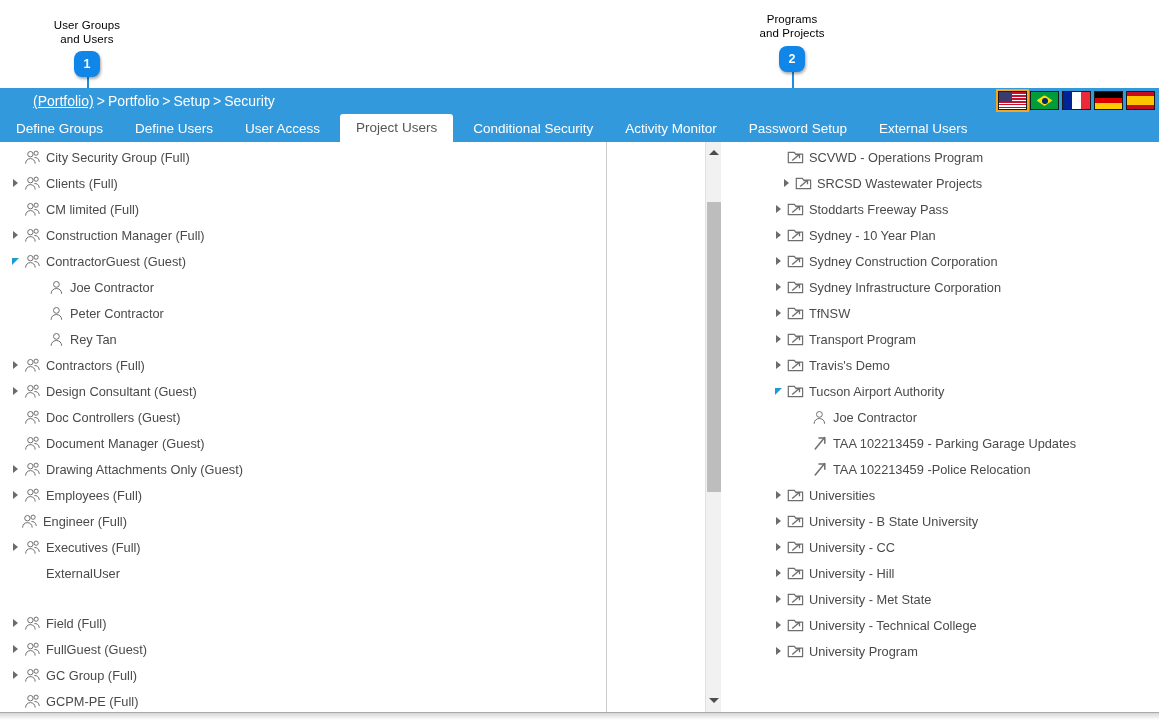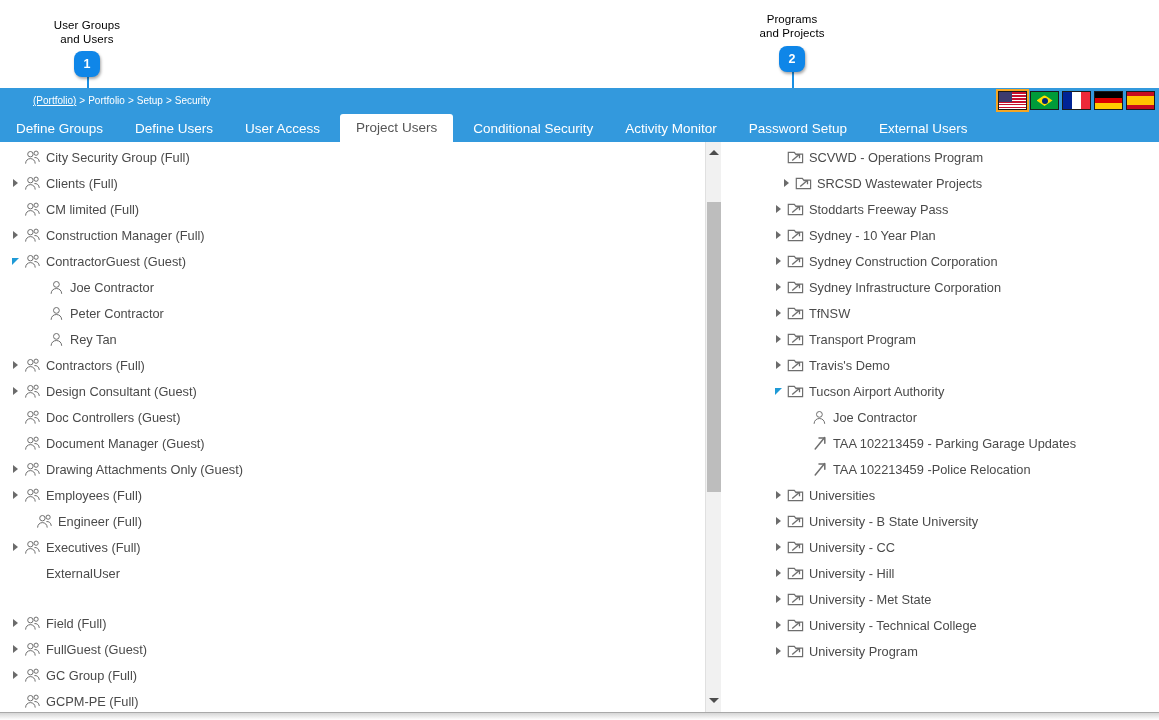--- a/index.html
+++ b/index.html
@@ -47,21 +47,21 @@
   
   .topbar {
     position: absolute;
     left: 0; top: 88px;
     width: 1159px; height: 54px;
     background: #3399dd;
   }
   .breadcrumb {
     position: absolute;
     left: 33px; top: 5px;
-    font-size: 10px;
+    font-size: 14px;
     color: #ffffff;
     white-space: nowrap;
     line-height: 16px;
   }
   .breadcrumb .crumb-link {
     text-decoration: underline;
     color: #ffffff;
   }
   .breadcrumb .sep { padding: 0 3px; }
 
@@ -150,21 +150,21 @@
   .flag-es .y { height: 50%; background: #ffc400; }
 
   
   .panel {
     position: absolute;
     top: 142px;
     height: 570px;
     background: #ffffff;
     overflow: hidden;
   }
-  .panel-left  { left: 0px;   width: 721px; border-right: 1px solid #cdcdcd; }
+  .panel-left  { left: 0px;   width: 607px; border-right: 1px solid #cdcdcd; }
   .panel-right { left: 722px; width: 429px; border-right: 1px solid #b0b0b0; margin-left: 41px; }
 
   .tree { position: relative; padding-top: 2px; }
   .tree-row {
     display: flex;
     align-items: center;
     height: 26px;
     font-size: 12.8px;
     color: #4a4a4a;
     white-space: nowrap;
@@ -453,21 +453,21 @@
           <span class="ic">
             <svg width="17" height="15" viewBox="0 0 17 15">
               <circle cx="6.4" cy="4.2" r="2.7" fill="none" stroke="#6e6e6e" stroke-width="1"></circle>
               <path d="M1.6 13.6c0-3 2.2-5 4.8-5s4.8 2 4.8 5" fill="none" stroke="#6e6e6e" stroke-width="1"></path>
               <circle cx="12.1" cy="3.2" r="2.1" fill="none" stroke="#6e6e6e" stroke-width="1"></circle>
               <path d="M10.4 7.6c2.3-.5 4.6 1.2 4.9 4.3" fill="none" stroke="#6e6e6e" stroke-width="1"></path>
             </svg>
           </span>
           <span class="label">Employees (Full)</span>
         </div>
-        <div class="tree-row" style="padding-left: 20px;">
+        <div class="tree-row" style="padding-left: 5px;">
           <span class="exp"></span>
           <span class="ic">
             <svg width="17" height="15" viewBox="0 0 17 15">
               <circle cx="6.4" cy="4.2" r="2.7" fill="none" stroke="#6e6e6e" stroke-width="1"></circle>
               <path d="M1.6 13.6c0-3 2.2-5 4.8-5s4.8 2 4.8 5" fill="none" stroke="#6e6e6e" stroke-width="1"></path>
               <circle cx="12.1" cy="3.2" r="2.1" fill="none" stroke="#6e6e6e" stroke-width="1"></circle>
               <path d="M10.4 7.6c2.3-.5 4.6 1.2 4.9 4.3" fill="none" stroke="#6e6e6e" stroke-width="1"></path>
             </svg>
           </span>
           <span class="label">Engineer (Full)</span>

